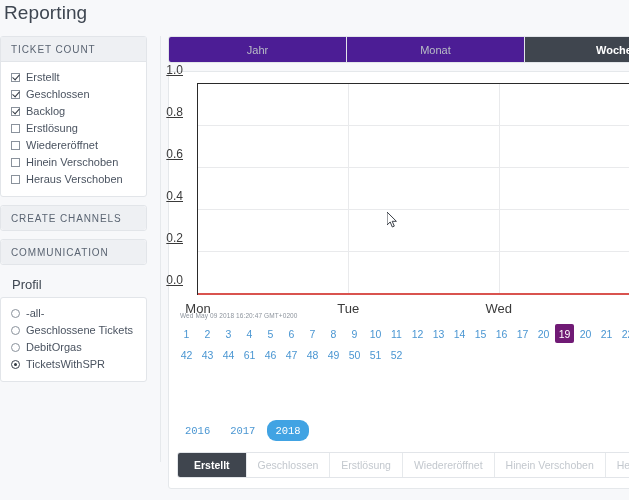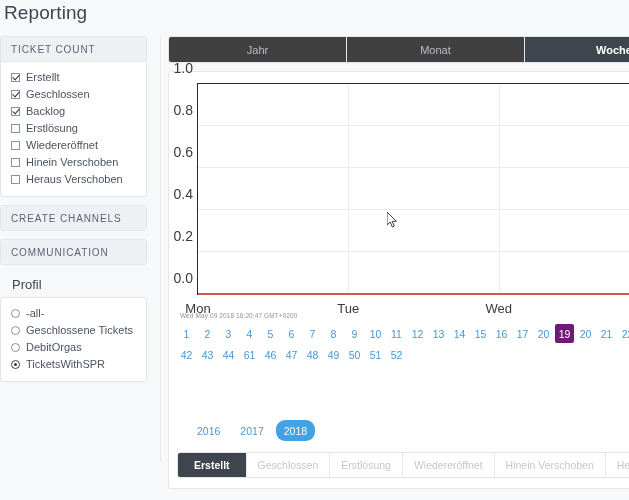--- a/index.html
+++ b/index.html
@@ -124,21 +124,21 @@
     width: 470px;
   }
   .tabbar .tab {
     flex: 1 0 178px;
     display: flex;
     align-items: center;
     justify-content: center;
     font-size: 11px;
     color: #b9bec6;
     border-right: 1px solid #e2e5e9;
-    background: #404040;
+    background: #4c1d95;
     cursor: pointer;
     white-space: nowrap;
   }
   .tabbar .tab:last-child { border-right: none; }
   .tabbar .tab.active {
     background: #3f454e;
     color: #ffffff;
     font-weight: 700;
   }
 
@@ -176,25 +176,26 @@
   }
   .vgrid {
     position: absolute;
     top: 0; bottom: 0;
     width: 1px;
     background: #e9eaec;
   }
   .ytick {
     position: absolute;
     right: 100%;
-    margin-right: 5px;
-    font-size: 14px;
+    margin-right: 15px;
+    font-size: 12px;
     color: #3a3a3a;
     transform: translateY(-50%);
     white-space: nowrap;
+    text-decoration: underline;
   }
   .xtick {
     position: absolute;
     top: 100%;
     margin-top: 7px;
     font-size: 13px;
     color: #3a3a3a;
     transform: translateX(-50%);
     white-space: nowrap;
   }
@@ -242,22 +243,23 @@
     padding: 0 3px;
   }
   .wk.active {
     background: #701a75;
     color: #ffffff;
   }
 
   
   .years {
     position: absolute;
-    left: 20px; top: 348px;
-    display: flex;
+    left: 8px; top: 348px;
+    display: flex;
+    font-family: Liberation Mono, monospace;
   }
   .yr {
     height: 21px;
     padding: 0 8px;
     display: flex;
     align-items: center;
     justify-content: center;
     font-size: 10.5px;
     color: #4a96d2;
     border-radius: 3px;

